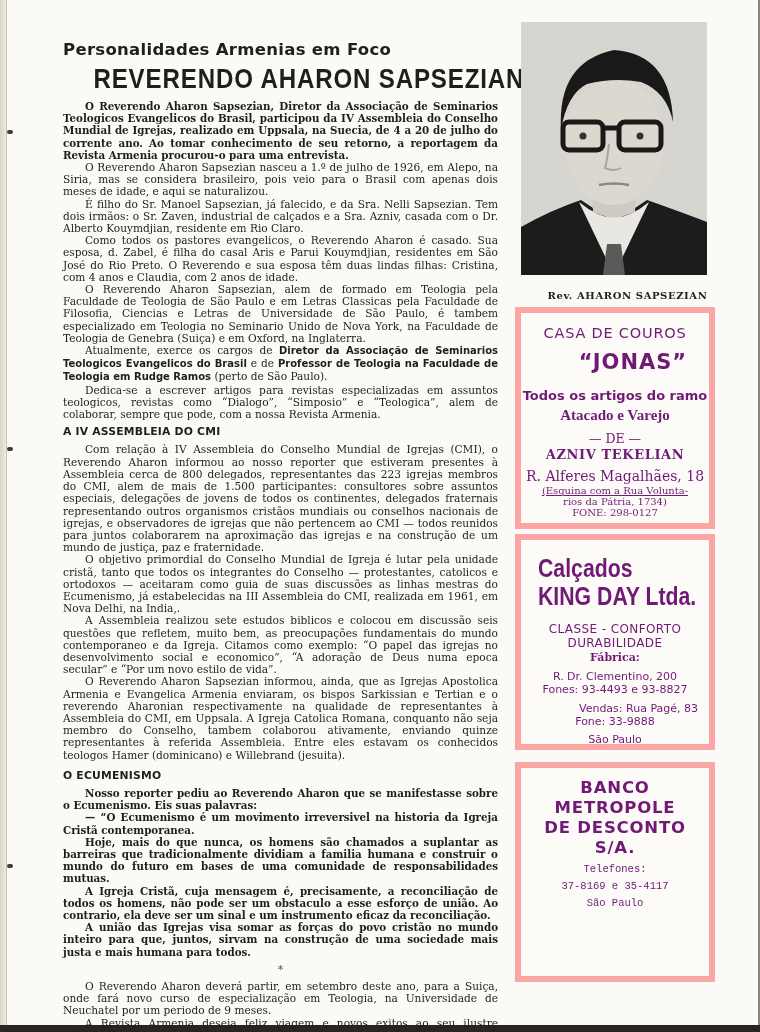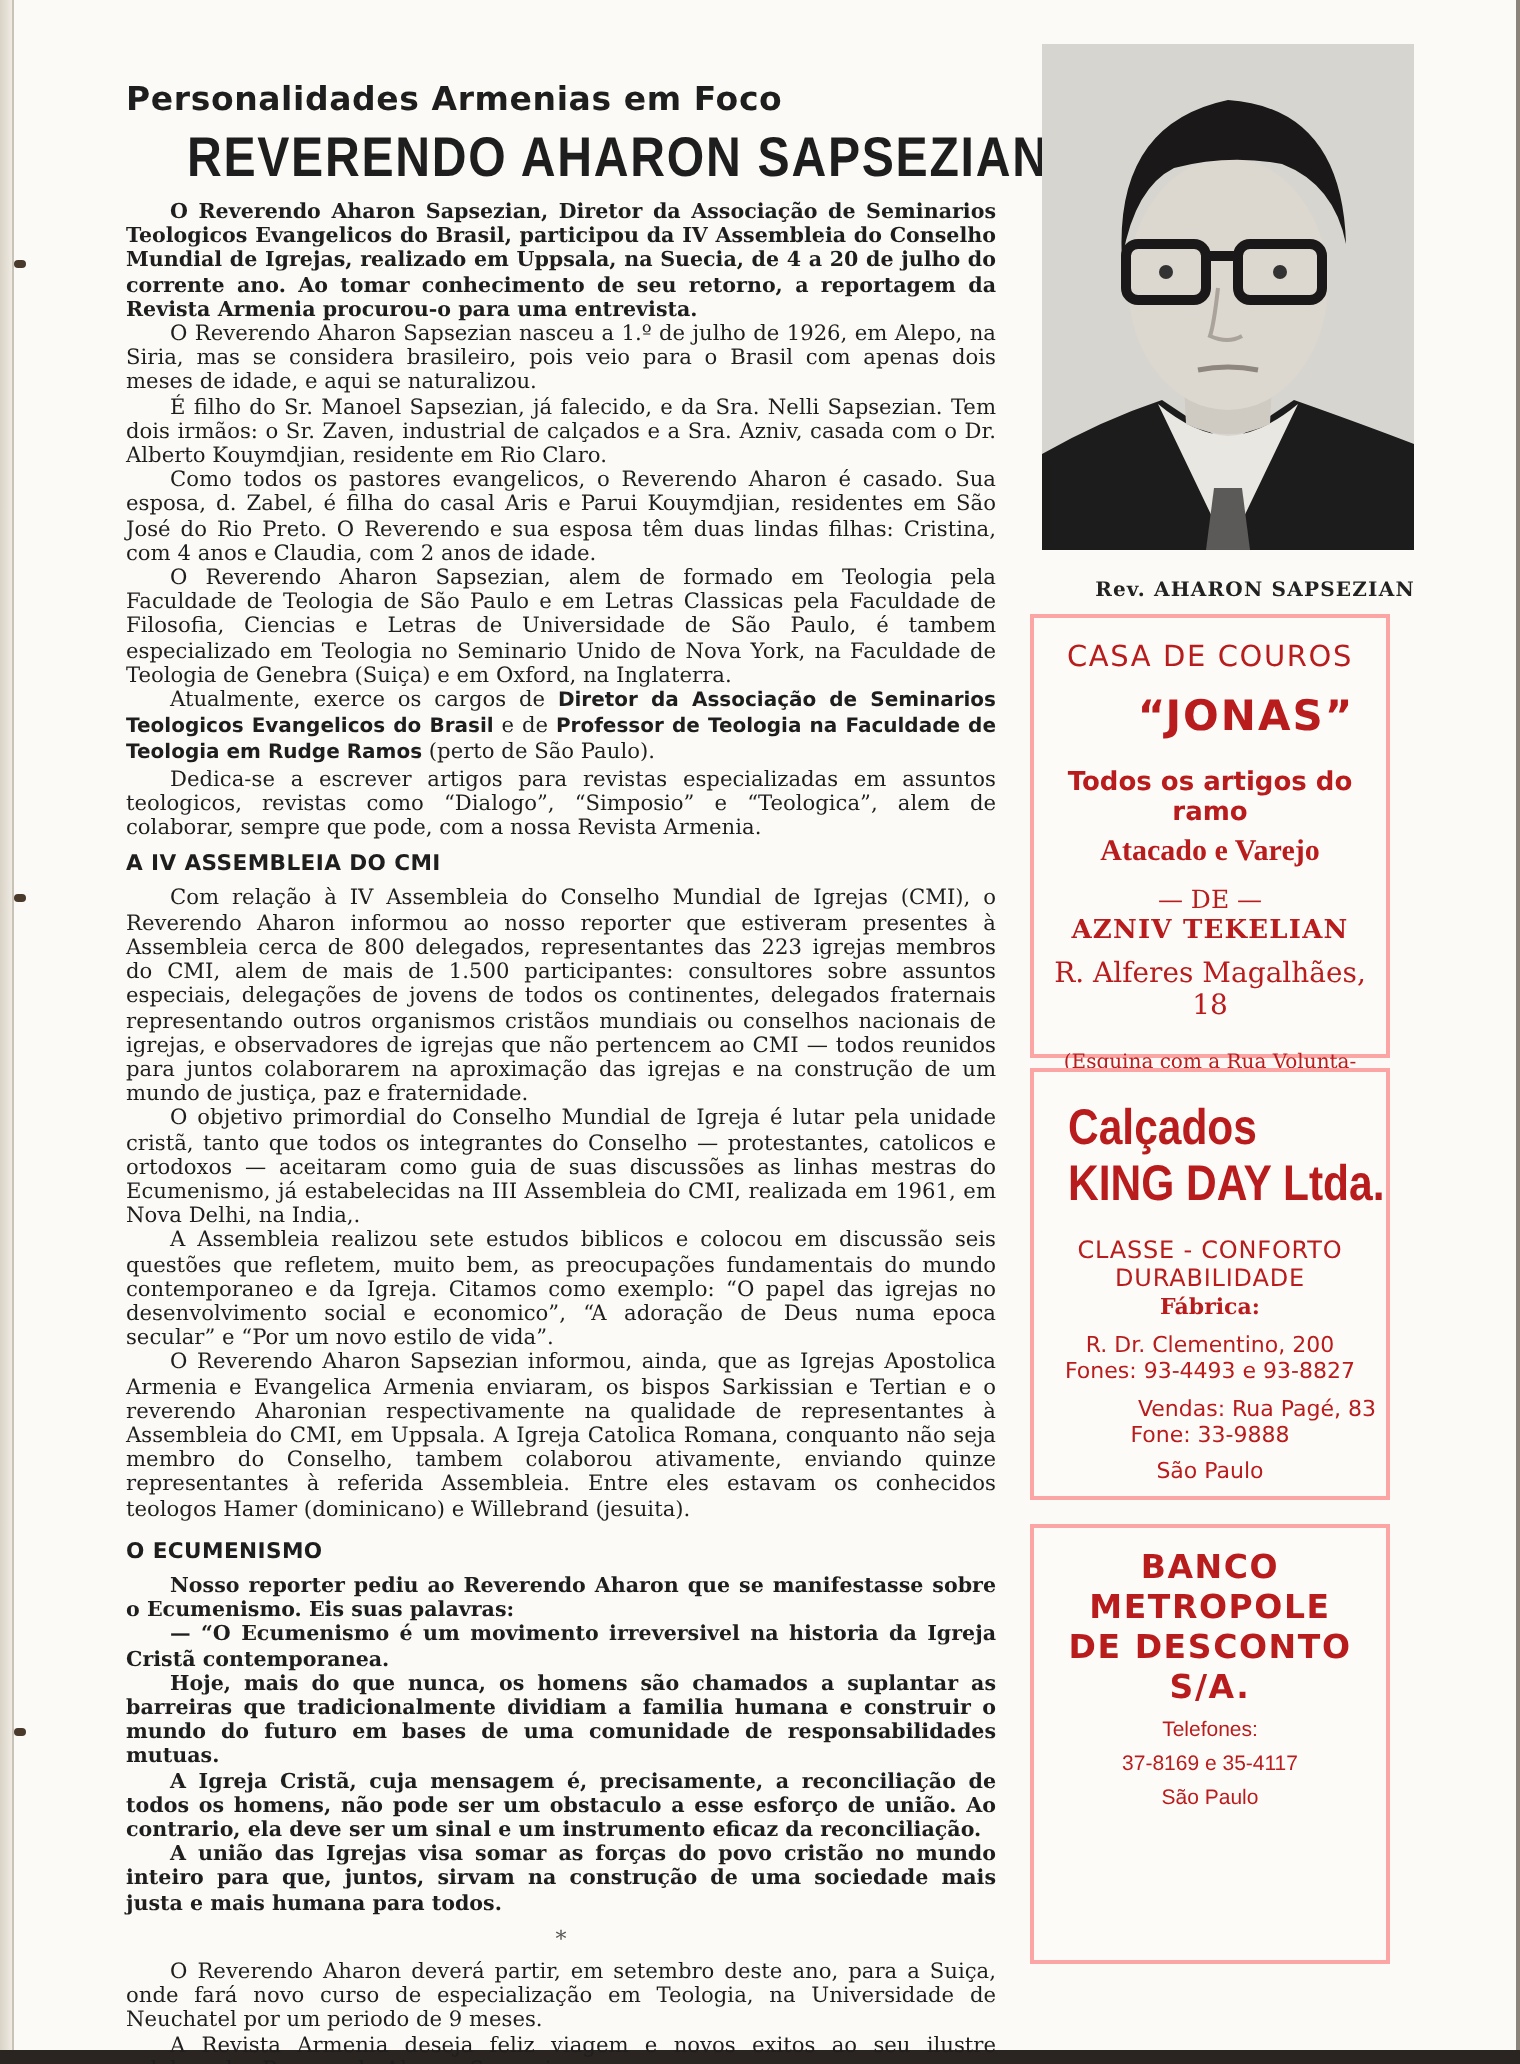--- a/index.html
+++ b/index.html
@@ -62,53 +62,53 @@
     position: absolute; left: 6px; top: 0; width: 186px; height: 253px;
     background: #d6d4cf; overflow: hidden;
   }
   .photo svg { display: block; }
   .caption {
     position: absolute; left: 10px; top: 268px; width: 205px; text-align: center;
     font-family: "DejaVu Serif", serif; font-weight: bold; font-size: 10px;
     letter-spacing: 0.6px; color: #222;
   }
   .ad {
-    position: absolute; left: 0; width: 180px; border: 2px solid #fca5a5;
-    background: #fcfbf8; text-align: center; color: #b91c1c; box-sizing: border-box;
+    position: absolute; left: 0; width: 200px; border: 6px solid #fca5a5;
+    background: #fcfbf8; text-align: center; color: #701a75; box-sizing: border-box;
   }
   .ad1 { top: 285px; height: 222px; }
   .ad2 { top: 512px; height: 216px; }
   .ad3 { top: 740px; height: 220px; }
   .ad .l { display: block; }
   .ad1 .l1 { font-family: "DejaVu Sans", sans-serif; font-size: 14.5px; margin-top: 12px; letter-spacing: 0.8px; }
   .ad1 .l2 { font-family: "DejaVu Sans", sans-serif; font-weight: bold; font-size: 21px; margin-top: 9px; letter-spacing: 1px; padding-left: 36px; }
   .ad1 .l3 { font-family: "DejaVu Sans", sans-serif; font-weight: bold; font-size: 13px; margin-top: 14px; }
   .ad1 .l4 { font-family: Liberation Serif, serif; font-weight: bold; font-size: 15px; margin-top: 4px; }
   .ad1 .l5 { font-family: "DejaVu Serif", serif; font-size: 12.5px; margin-top: 7px; }
   .ad1 .l6 { font-family: "DejaVu Serif", serif; font-weight: bold; font-size: 13px; margin-top: 1px; letter-spacing: 0.6px; }
   .ad1 .l7 { font-family: "DejaVu Serif", serif; font-size: 14px; margin-top: 6px; }
-  .ad1 .l8 { font-family: "DejaVu Serif", serif; font-size: 10px; line-height: 11px; margin-top: 15px; }
+  .ad1 .l8 { font-family: "DejaVu Serif", serif; font-size: 10px; line-height: 11px; margin-top: 1px; text-decoration: underline; }
   .ad1 .l9 { font-family: "DejaVu Serif", serif; font-size: 10px; line-height: 11px; }
   .ad2 .big {
     font-family: "Liberation Sans", sans-serif; font-weight: bold; font-size: 25px; line-height: 28px;
     text-align: left; padding-left: 20px; transform: scaleX(0.85); transform-origin: left;
     white-space: nowrap;
   }
   .ad2 .big1 { margin-top: 14px; }
   .ad2 .m1 { font-family: "DejaVu Sans", sans-serif; font-size: 12px; margin-top: 12px; letter-spacing: 0.4px; }
   .ad2 .m2 { font-family: "DejaVu Sans", sans-serif; font-size: 12px; letter-spacing: 0.4px; }
   .ad2 .m3 { font-family: "DejaVu Serif", serif; font-weight: bold; font-size: 11px; margin-top: 1px; }
   .ad2 .m4, .ad2 .m5, .ad2 .m6, .ad2 .m7 { font-family: "DejaVu Sans", sans-serif; font-size: 11px; }
   .ad2 .m4 { margin-top: 6px; }
   .ad2 .m6 { margin-top: 6px; padding-left: 47px; }
   .ad2 .m8 { font-family: "DejaVu Sans", sans-serif; font-size: 11px; margin-top: 5px; }
   .ad3 .h { font-family: "DejaVu Sans", sans-serif; font-weight: bold; font-size: 16.5px; line-height: 20px; letter-spacing: 0.8px; }
   .ad3 .h1 { margin-top: 10px; }
   .ad3 .addr { font-family: "DejaVu Sans", sans-serif; font-weight: bold; font-size: 16px; margin-top: 22px; }
-  .ad3 .t { font-family: Liberation Sans, sans-serif; font-size: 10.5px; line-height: 17px; }
+  .ad3 .t { font-family: Liberation Mono, monospace; font-size: 10.5px; line-height: 17px; }
   .ad3 .t1 { margin-top: 3px; }
 </style>
 </head>
 <body>
 
 <div class="page-edge"></div>
 <div class="page">
   <span class="binding-mark" style="left:0;top:130px"></span>
   <span class="binding-mark" style="left:0;top:447px"></span>
   <span class="binding-mark" style="left:0;top:864px"></span>

